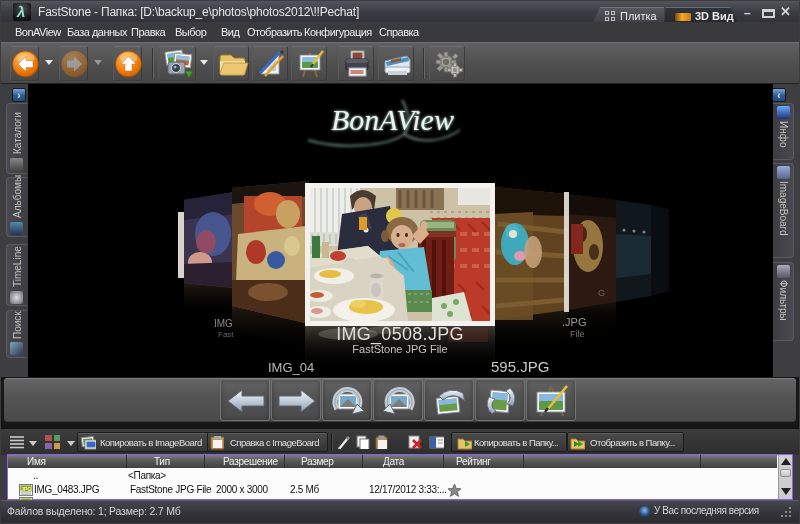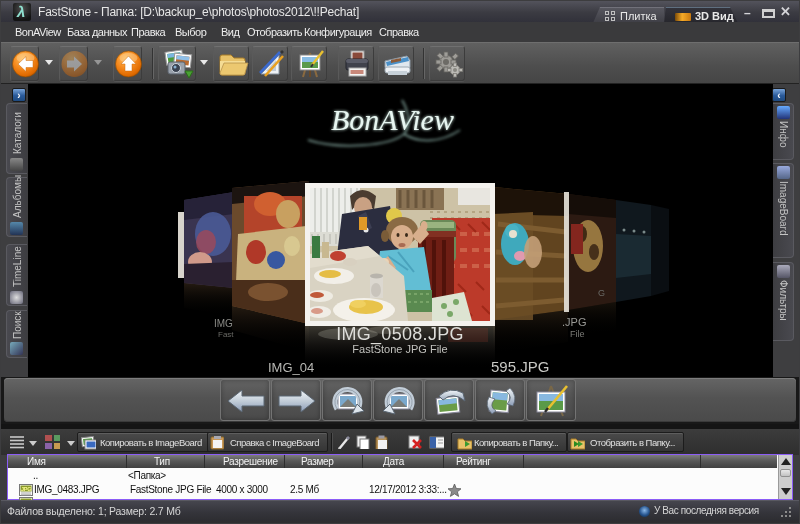--- a/index.html
+++ b/index.html
@@ -593,21 +593,21 @@
     <div class="trow" style="top:28px">
       <svg style="position:absolute;left:11px;top:1px" width="14" height="12">
         <rect x="0.5" y="0.5" width="13" height="11" fill="#f8f8f8" stroke="#777"></rect>
         <rect x="1.5" y="1.5" width="11" height="6" fill="#8a9a28"></rect>
         <text x="2" y="6.5" font-size="5.5" fill="#f8f890" font-weight="bold">JPG</text>
         <line x1="2" y1="9" x2="12" y2="9" stroke="#aaa"></line>
           <line x1="2" y1="10.8" x2="12" y2="10.8" stroke="#aaa"></line>
         </svg>
       <span style="left:26px">IMG_0483.JPG</span>
       <span style="left:122px">FastStone JPG File</span>
-      <span style="left:208px">4000 x 3000</span>
+      <span style="left:208px">2000 x 3000</span>
       <span style="left:282px">2.5 Мб</span>
       <span style="left:361px">12/17/2012 3:33:...</span>
       <svg style="position:absolute;left:439px;top:0px" width="15" height="14">
         <path d="M7.5,1 L9.3,5.5 L14,5.8 L10.4,8.8 L11.6,13.4 L7.5,10.8 L3.4,13.4 L4.6,8.8 L1,5.8 L5.7,5.5 Z" fill="#8a8a8a" stroke="#5a5a5a" stroke-width="0.8"></path>
         </svg>
     </div>
     <div style="position:absolute;left:11px;top:42px;width:14px;height:3px;overflow:hidden">
       <svg width="14" height="12">
           <rect x="0.5" y="0.5" width="13" height="11" fill="#f8f8f8" stroke="#777"></rect>
           <rect x="1.5" y="1.5" width="11" height="6" fill="#8a9a28"></rect>

